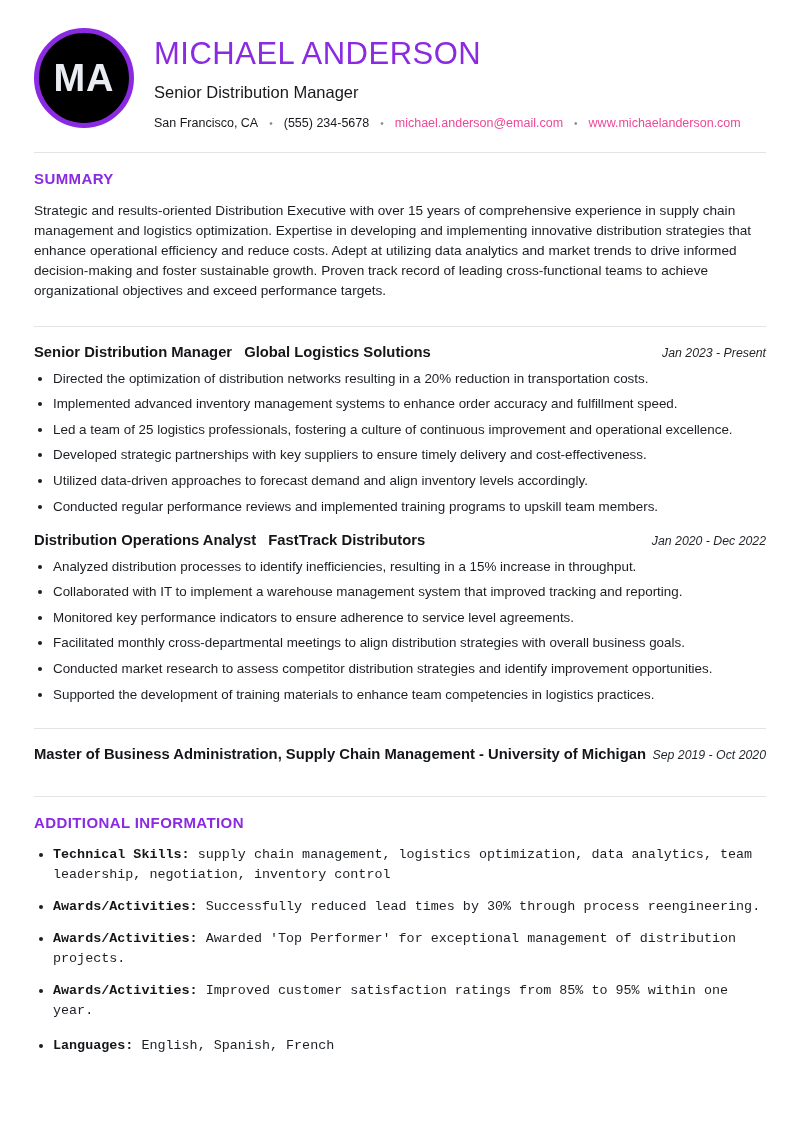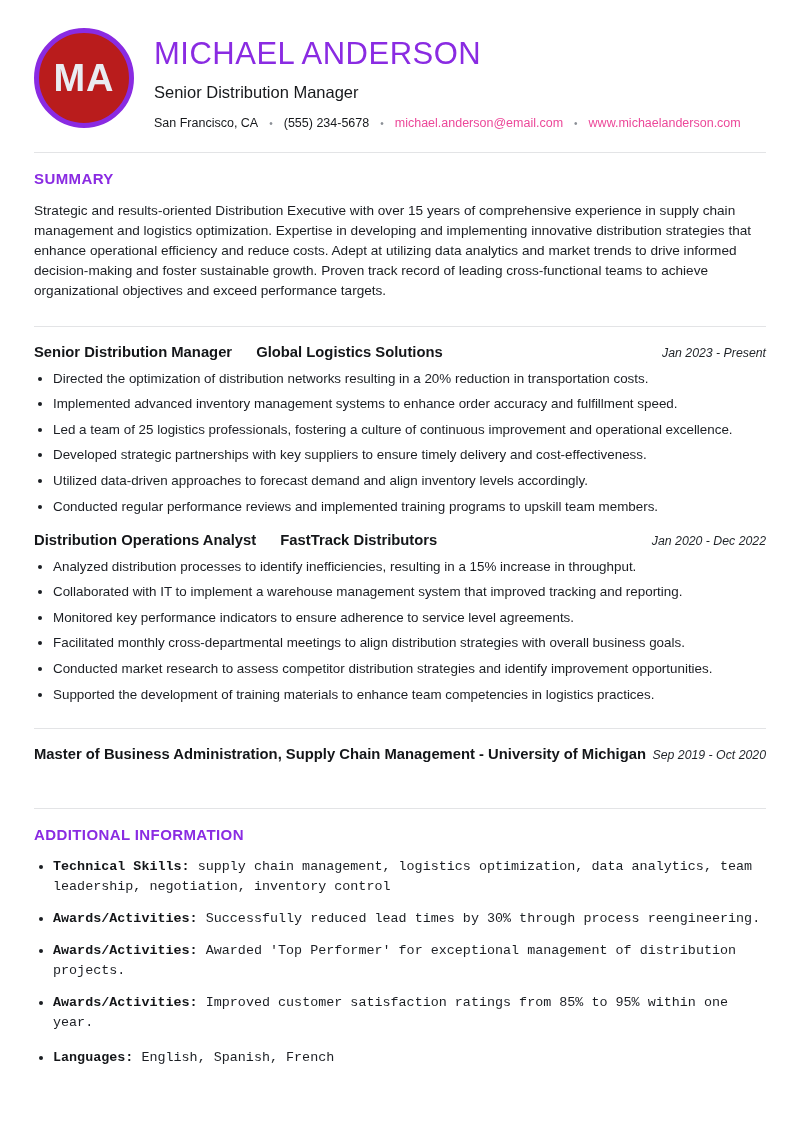--- a/index.html
+++ b/index.html
@@ -9,49 +9,49 @@
     font-family: "Liberation Sans", sans-serif;
     color: #1b1e23;
     overflow: hidden;
   }
   .page { padding: 28px 34px 0 34px; }
 
   
   .header { display: flex; gap: 20px; align-items: flex-start; padding-bottom: 22px; }
   .avatar {
     flex: 0 0 auto; width: 100px; height: 100px; border-radius: 50%;
-    background: #b91c1c; border: 5px solid #8a2be2;
+    background: #000000; border: 5px solid #8a2be2;
     display: flex; align-items: center; justify-content: center;
     color: #e9ecf1; font-size: 38px; font-weight: 700; letter-spacing: 1px;
   }
   .head-text { padding-top: 8px; min-width: 0; }
   .name { color: #8a2be2; font-size: 31px; font-weight: 400; letter-spacing: 0.5px; }
   .headline { font-size: 16.5px; margin-top: 11px; color: #17191c; }
   .contact { display: flex; align-items: center; gap: 11px; margin-top: 14px; font-size: 12.5px; color: #17191c; }
   .sep { color: #8b8f96; font-size: 10px; }
   .contact .link { color: #ec4899; text-decoration: none; }
 
   
   .section { border-top: 1px solid #e3e4e6; padding: 17px 0 24px 0; }
   .section-heading { color: #8a2be2; font-size: 15px; font-weight: 700; letter-spacing: 0.4px; margin-bottom: 14px; }
   .summary-text { font-size: 13.6px; line-height: 1.48; color: #1b1e23; max-width: 732px; }
 
   
   .job { margin-bottom: 16px; }
   .job:last-child { margin-bottom: 0; }
   .job-head { display: flex; justify-content: space-between; align-items: baseline; }
   .job-name { font-size: 14.8px; font-weight: 700; color: #141619; }
-  .company { margin-left: 24px; }
+  .company { margin-left: 12px; }
   .dates { font-style: italic; font-size: 12.3px; color: #1f2328; white-space: nowrap; font-weight: 400; }
   ul.bullets { list-style: disc; padding-left: 19px; margin-top: 10px; }
   ul.bullets li { font-size: 13.4px; margin-bottom: 7.5px; line-height: 1.35; }
   ul.bullets li:last-child { margin-bottom: 0; }
 
   
-  .edu-row { display: flex; justify-content: space-between; align-items: baseline; margin-bottom: 22px; }
+  .edu-row { display: flex; justify-content: space-between; align-items: baseline; margin-bottom: 10px; }
   .degree { font-size: 14.8px; font-weight: 700; color: #141619; }
 
   
   ul.extra { list-style: disc; padding-left: 19px; margin-top: 4px; font-family: Liberation Mono, monospace; }
   ul.extra li { font-size: 13.4px; margin-bottom: 12px; line-height: 1.5; max-width: 724px; }
   ul.extra li.spaced { margin-top: 15px; }
   .label { font-weight: 700; color: #141619; }
 
   .section.last { padding-bottom: 0; }
 </style>

